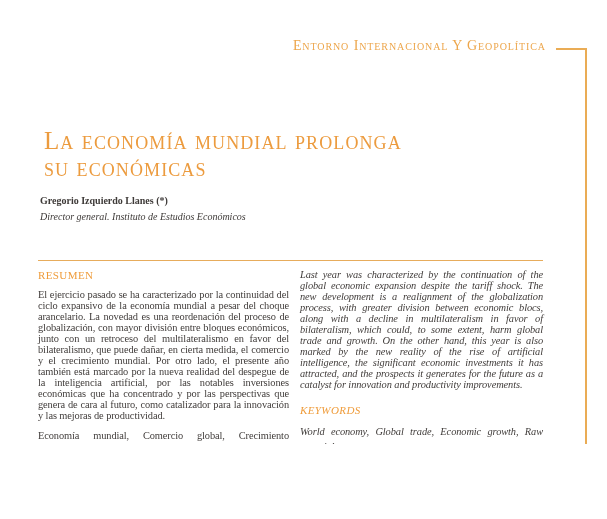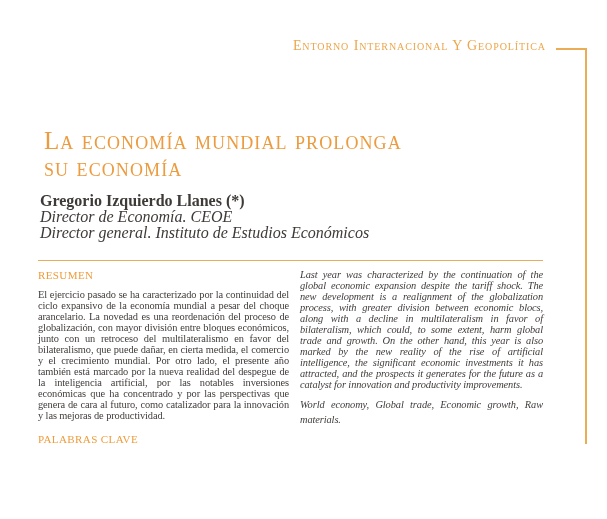--- a/index.html
+++ b/index.html
@@ -54,21 +54,21 @@
     line-height: 27px;
     letter-spacing: 1.1px;
     color: #EC9B3E;
   }
 
   
   .author-block {
     position: absolute;
     top: 193px;
     left: 40px;
-    font-size: 16px;
+    font-size: 10px;
     line-height: 16px;
     color: #3E3A38;
   }
   .author-name { font-weight: bold; }
   .author-role { font-style: italic; }
 
   
   .rule {
     position: absolute;
     left: 38px;
@@ -120,42 +120,41 @@
 <body>
 
 <div class="page">
 
   <div class="section-header">Entorno Internacional Y Geopolítica</div>
   <div class="header-rule-h"></div>
   <div class="vertical-rule"></div>
 
   <div class="title">
     <div>La economía mundial prolonga</div>
-    <div>su economía</div>
+    <div>su económicas</div>
   </div>
 
   <div class="author-block">
     <div class="author-name">Gregorio Izquierdo Llanes (*)</div>
-    <div class="author-role">Director de Economía. CEOE</div>
     <div class="author-role">Director general. Instituto de Estudios Económicos</div>
   </div>
 
   <div class="rule rule-top"></div>
 
   <div class="columns">
 
     <div class="col col-left">
       <h3 class="col-heading">RESUMEN</h3>
       <p class="col-body">El ejercicio pasado se ha caracterizado por la continuidad del ciclo expansivo de la economía mundial a pesar del choque arancelario. La novedad es una reordenación del proceso de globalización, con mayor división entre bloques económicos, junto con un retroceso del multilateralismo en favor del bilateralismo, que puede dañar, en cierta medida, el comercio y el crecimiento mundial. Por otro lado, el presente año también está marcado por la nueva realidad del despegue de la inteligencia artificial, por las notables inversiones económicas que ha concentrado y por las perspectivas que genera de cara al futuro, como catalizador para la innovación y las mejoras de productividad.</p>
-      <h3 class="col-heading keywords-heading-left">PALABRAS CLAVE</h3>
       <p class="col-keywords">Economía mundial, Comercio global, Crecimiento económico, Materias primas.</p>
     </div>
 
     <div class="col col-right">
       <p class="col-body">Last year was characterized by the continuation of the global economic expansion despite the tariff shock. The new development is a realignment of the globalization process, with greater division between economic blocs, along with a decline in multilateralism in favor of bilateralism, which could, to some extent, harm global trade and growth. On the other hand, this year is also marked by the new reality of the rise of artificial intelligence, the significant economic investments it has attracted, and the prospects it generates for the future as a catalyst for innovation and productivity improvements.</p>
+      <h3 class="col-heading keywords-heading-right">KEYWORDS</h3>
       <p class="col-keywords">World economy, Global trade, Economic growth, Raw materials.</p>
     </div>
 
   </div>
 
   <div class="rule rule-bottom"></div>
 
 </div>
 
 </body></html>

